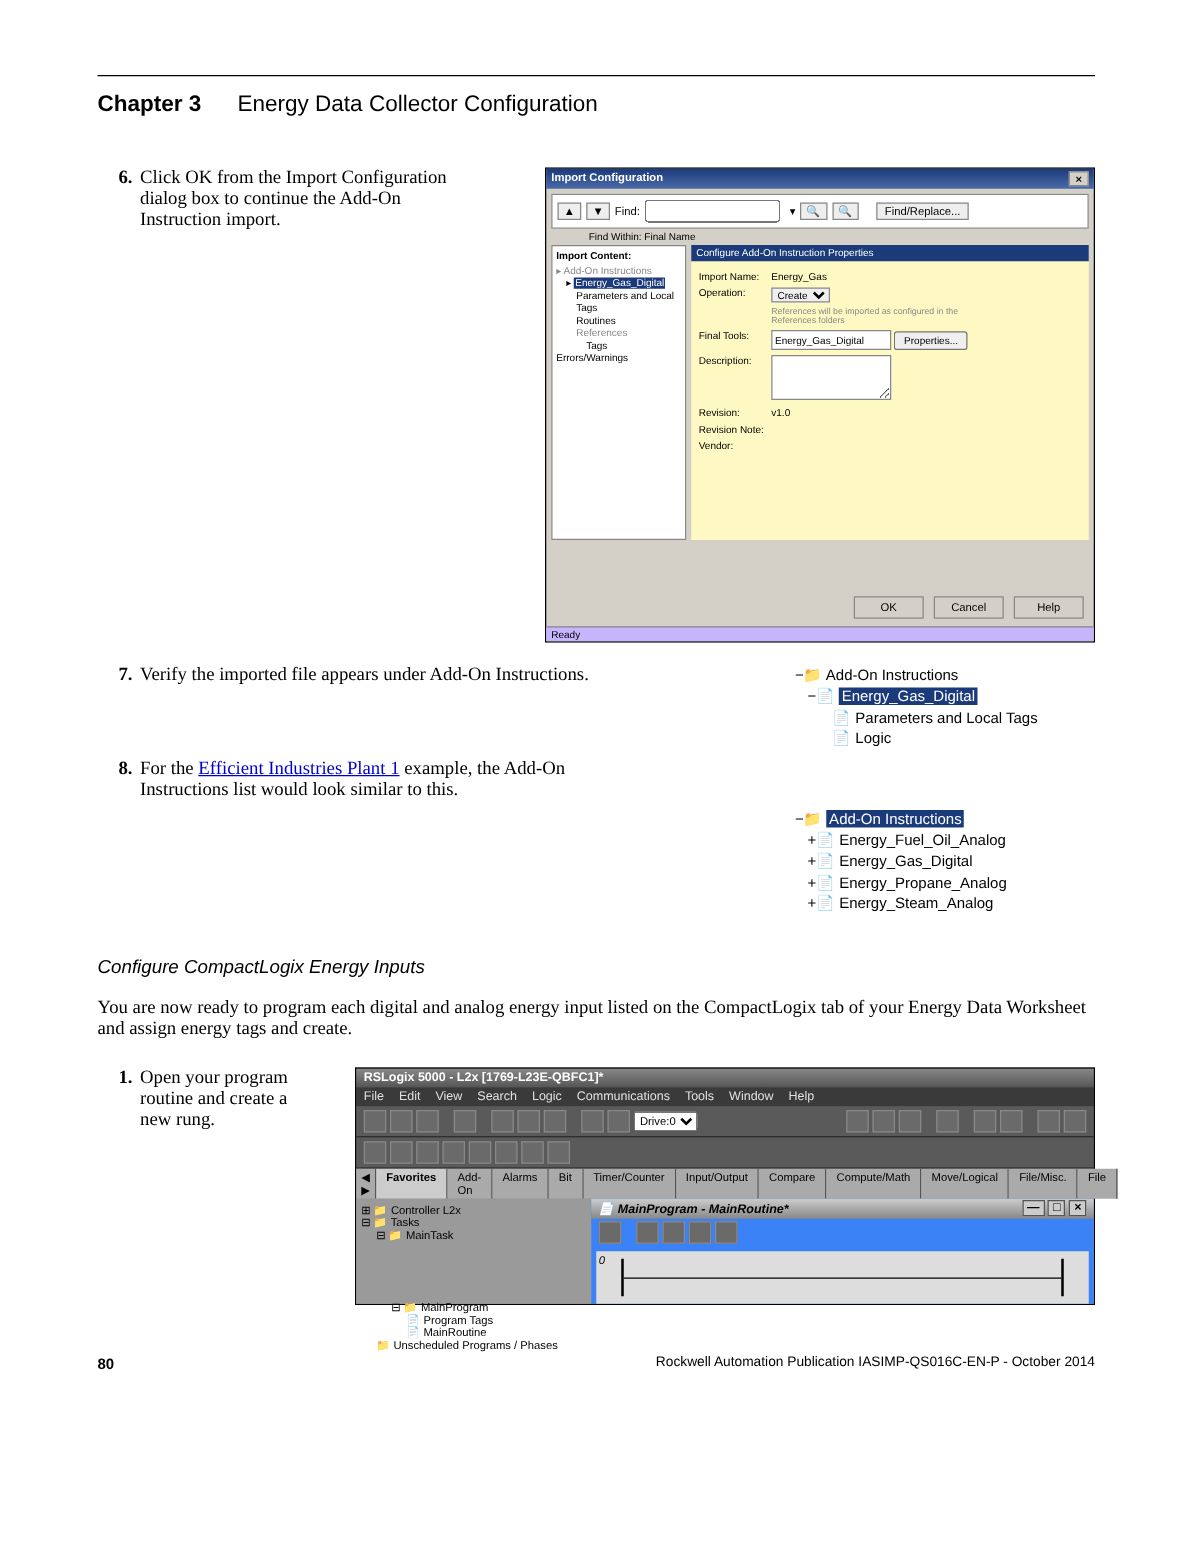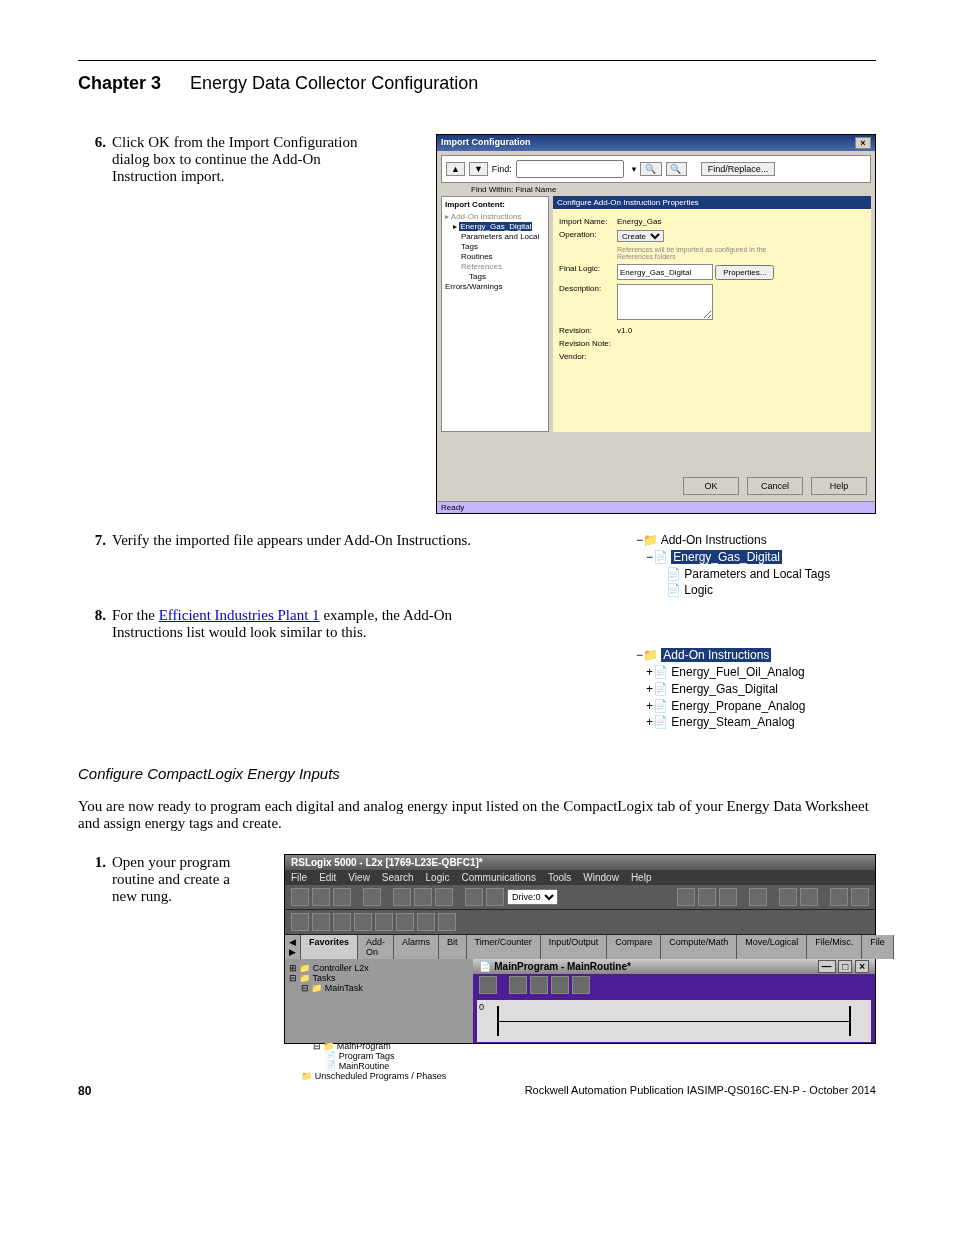--- a/index.html
+++ b/index.html
@@ -165,21 +165,21 @@
   .rslogix select { font-size:9px; height:16px; }
   .rslogix .tabs {
     background:#888;
     display:flex;
     font-size:9px;
   }
   .rslogix .tabs span { padding:2px 8px; border-right:1px solid #555; background:#aaa; color:#000;}
   .rslogix .tabs span.first { background:#ccc; font-weight:bold;}
   .rslogix .splitpanes { display:flex; background:#999; height:84px; }
   .rslogix .leftpane { width:180px; background:#9a9a9a; padding:4px; font-size:9px; color:#000;}
-  .rslogix .rightpane { flex:1; background:#4c1d95; color:#000;}
+  .rslogix .rightpane { flex:1; background:#3b82f6; color:#000;font-style:italic;}
   .rslogix .rightpane .rtitle { background: linear-gradient(#ccc,#888); padding:2px 6px; font-weight:bold; display:flex; justify-content:space-between;}
   .rslogix .rightpane .rtoolbar { padding:2px 6px; display:flex; gap:3px;}
   .rslogix .rightpane .rung { background:#ddd; margin:4px; height:42px; position:relative;}
   .rslogix .rightpane .rung .n0 { position:absolute; left:2px; top:2px; font-size:9px;}
   .clearfix::after { content:""; display:block; clear:both;}
 </style>
 </head>
 <body>
 
 <div class="page">
@@ -227,21 +227,21 @@
                 </tr>
             <tr>
                   <td>Operation:</td>
                 <td><select><option>Create</option></select></td>
                 </tr>
             <tr>
                   <td></td>
                   <td style="color:#888; font-size:7px; max-width:150px;">References will be imported as configured in the References folders</td>
                 </tr>
             <tr>
-                  <td>Final Logic:</td>
+                  <td>Final Tools:</td>
                 <td><input type="text" style="width: 90px;" value="Energy_Gas_Digital"> 
                     <button style="font-size:8px;">Properties...</button></td>
                 </tr>
             <tr>
                   <td>Description:</td>
                 <td><textarea style="width: 90px; height: 30px;"></textarea></td>
                 </tr>
             <tr>
                   <td>Revision:</td>
                   <td>v1.0</td>

